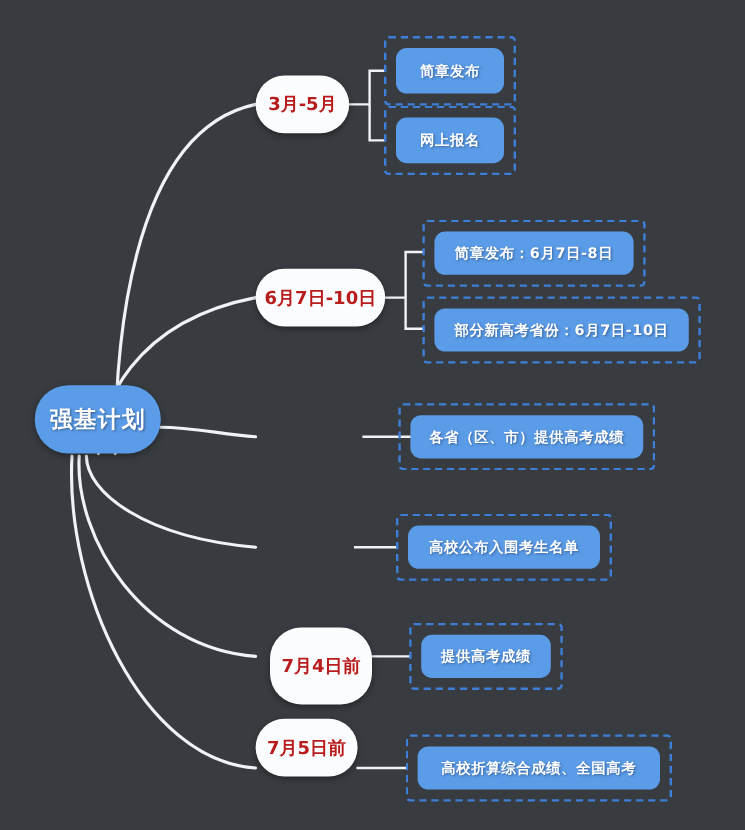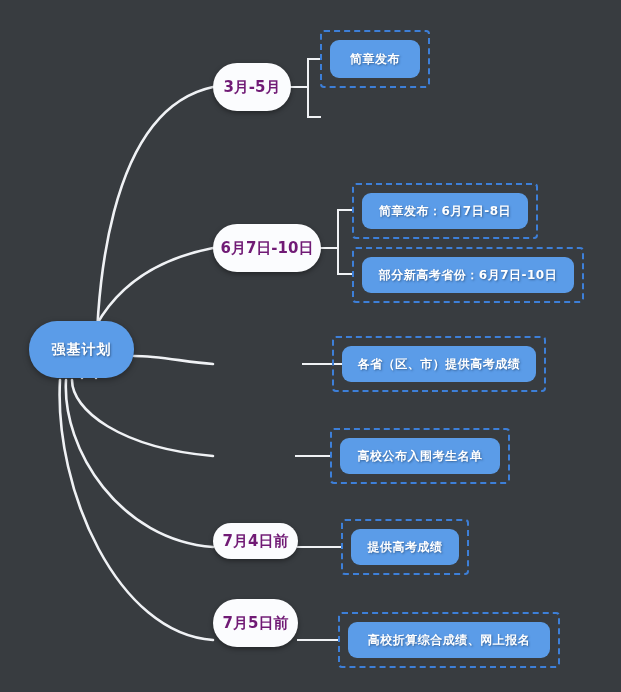--- a/index.html
+++ b/index.html
@@ -34,40 +34,40 @@
     border-radius: 28px;
     background: #5b9ce8;
     box-shadow: 0 2px 6px rgba(0,0,0,0.35);
     display: flex;
     align-items: center;
     justify-content: center;
     z-index: 5;
   }
   .root-label {
     color: #ffffff;
-    font-size: 14px;
+    font-size: 19px;
     font-weight: bold;
     letter-spacing: 1px;
     text-shadow: 1px 1px 2px rgba(20,40,70,0.55);
     white-space: nowrap;
   }
 
   
   .pill {
     position: absolute;
     border-radius: 26px;
     background: #fbfcfe;
     box-shadow: 0 2px 5px rgba(0,0,0,0.38);
     display: flex;
     align-items: center;
     justify-content: center;
     z-index: 5;
   }
   .pill-label {
-    color: #701a75;
+    color: #b91c1c;
     font-size: 15px;
     font-weight: bold;
     white-space: nowrap;
   }
 
   
   .chip-wrap {
     position: absolute;
     border: 2px dashed #3d7fd8;
     border-radius: 4px;
@@ -137,20 +137,25 @@
   <div class="pill" style="left:213px; top:63px; width:78px; height:48px;">
     <span class="pill-label">3月-5月</span>
   </div>
 
   <div class="chip-wrap" style="left:320px; top:30px; width:110px; height:58px;">
     <div class="chip">
       <span class="chip-label">简章发布</span>
     </div>
   </div>
 
+  <div class="chip-wrap" style="left:320px; top:88px; width:110px; height:58px;">
+    <div class="chip">
+      <span class="chip-label">网上报名</span>
+    </div>
+  </div>
 
   <div class="pill" style="left:213px; top:224px; width:108px; height:48px;">
     <span class="pill-label">6月7日-10日</span>
   </div>
 
   <div class="chip-wrap" style="left:352px; top:183px; width:186px; height:56px;">
     <div class="chip">
       <span class="chip-label">简章发布：6月7日-8日</span>
     </div>
   </div>
@@ -168,33 +173,33 @@
     </div>
   </div>
 
 
   <div class="chip-wrap" style="left:330px; top:428px; width:180px; height:56px;">
     <div class="chip">
       <span class="chip-label">高校公布入围考生名单</span>
     </div>
   </div>
 
-  <div class="pill" style="left:213px; top:523px; width:85px; height:36px;">
+  <div class="pill" style="left:225px; top:523px; width:85px; height:64px;">
     <span class="pill-label">7月4日前</span>
   </div>
 
   <div class="chip-wrap" style="left:341px; top:519px; width:128px; height:56px;">
     <div class="chip">
       <span class="chip-label">提供高考成绩</span>
     </div>
   </div>
 
   <div class="pill" style="left:213px; top:599px; width:85px; height:48px;">
     <span class="pill-label">7月5日前</span>
   </div>
 
   <div class="chip-wrap" style="left:338px; top:612px; width:222px; height:56px;">
     <div class="chip">
-      <span class="chip-label">高校折算综合成绩、网上报名</span>
+      <span class="chip-label">高校折算综合成绩、全国高考</span>
     </div>
   </div>
 
 </div>
 
 </body></html>

